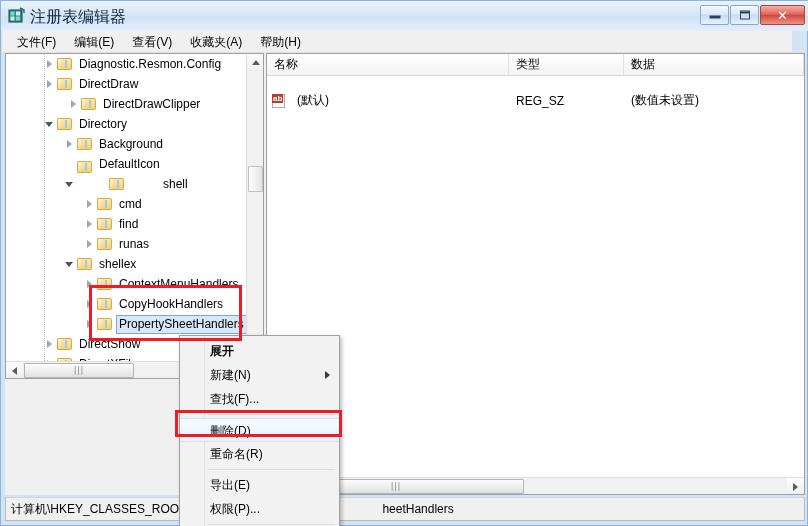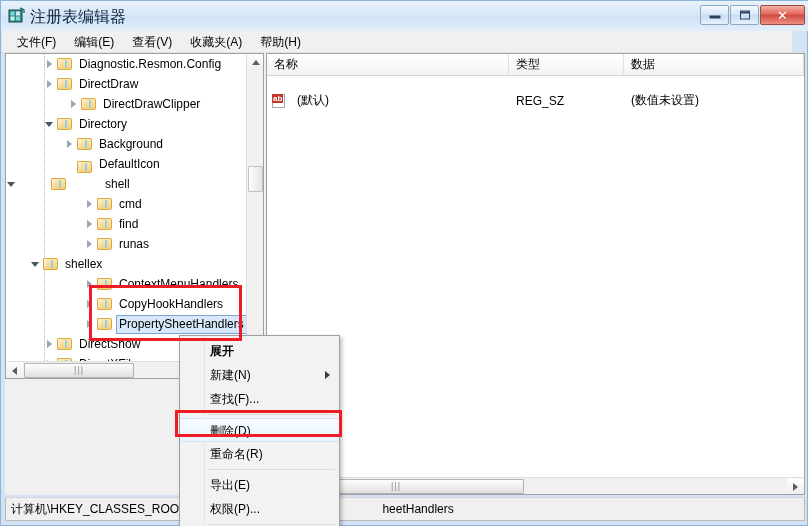--- a/index.html
+++ b/index.html
@@ -365,21 +365,21 @@
               </div>
               <div class="tnode" style="padding-left: 58px; align-items: flex-end;">
                 <span class="twist "></span>
                 <span class="folder">
                   <span class="f-back"></span>
                   <span class="f-spine"></span>
                   <span class="f-tab"></span>
                 </span>
                 <span class="tlabel">DefaultIcon</span>
               </div>
-              <div class="tnode" style=" gap: 32px;">
+              <div class="tnode" style="padding-left: 58px; gap: 32px;">
                 <span class="twist tw-expanded"></span>
                 <span class="folder">
                   <span class="f-back"></span>
                   <span class="f-spine"></span>
                   <span class="f-tab"></span>
                 </span>
                 <span class="tlabel">shell</span>
               </div>
               <div class="tnode" style="padding-left: 78px;">
                 <span class="twist tw-collapsed"></span>
@@ -401,21 +401,21 @@
               </div>
               <div class="tnode" style="padding-left: 78px;">
                 <span class="twist tw-collapsed"></span>
                 <span class="folder">
                   <span class="f-back"></span>
                   <span class="f-spine"></span>
                   <span class="f-tab"></span>
                 </span>
                 <span class="tlabel">runas</span>
               </div>
-              <div class="tnode" style="padding-left: 24px;">
+              <div class="tnode" style="padding-left: 58px;">
                 <span class="twist tw-expanded"></span>
                 <span class="folder">
                   <span class="f-back"></span>
                   <span class="f-spine"></span>
                   <span class="f-tab"></span>
                 </span>
                 <span class="tlabel">shellex</span>
               </div>
               <div class="tnode" style="padding-left: 78px;">
                 <span class="twist tw-collapsed"></span>

